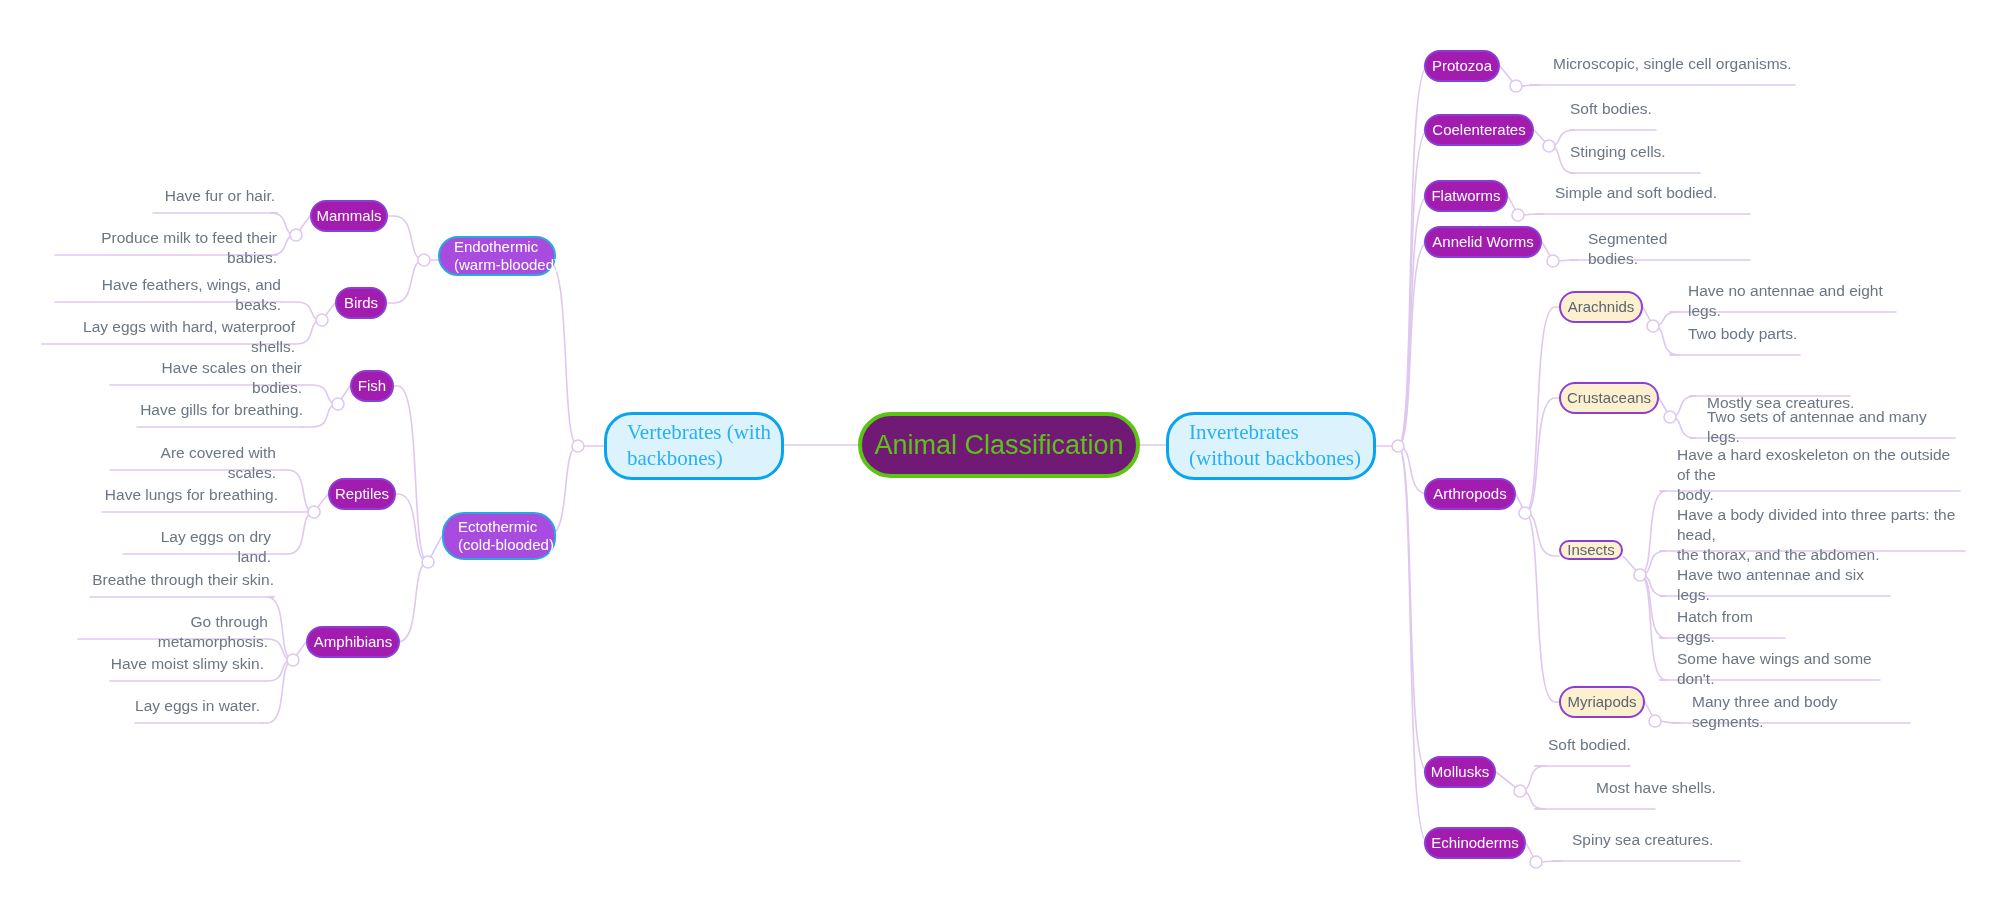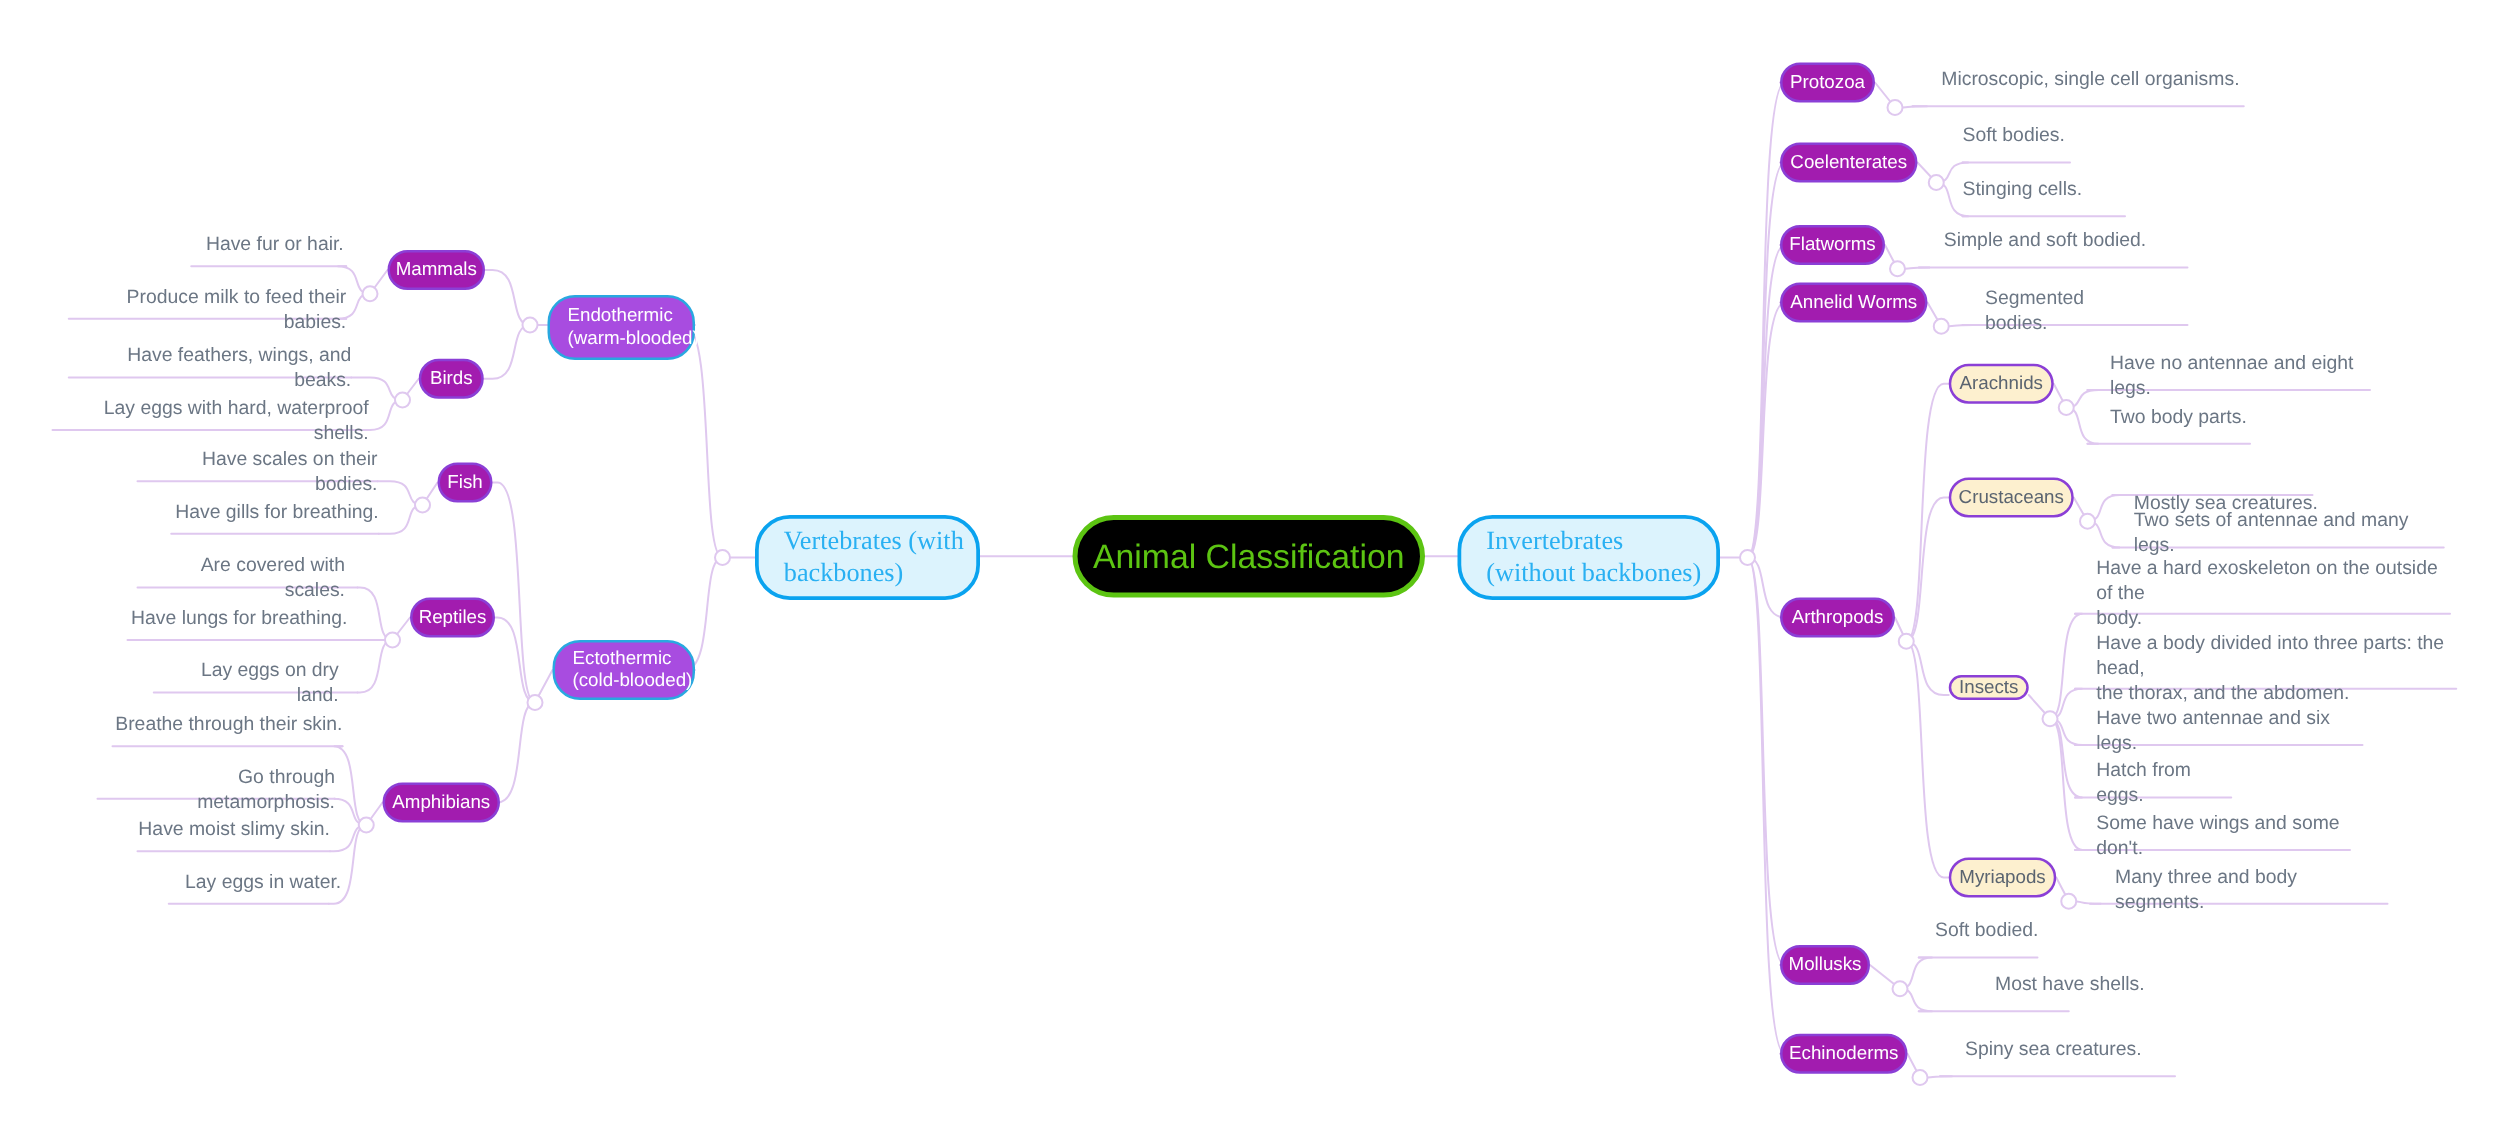--- a/index.html
+++ b/index.html
@@ -31,21 +31,21 @@
     display: flex;
     align-items: center;
     justify-content: center;
     text-align: center;
     white-space: pre;
     line-height: 1.22;
   }
   .node-root {
     border-radius: 34px;
     border: 4px solid #5cc412;
-    background: #000000;
+    background: #701a75;
     color: #5cc412;
     font-size: 27px;
     padding: 0 26px;
   }
   .node-main {
     border-radius: 28px;
     border: 3px solid #0aa3ef;
     background: #dcf3fd;
     color: #29b0f2;
     font-size: 21px;
@@ -216,42 +216,42 @@
       <path d="M 1535 809 L 1655 809" fill="none" stroke="#dfc8ef" stroke-width="1.6" stroke-linecap="round"></path>
       <path d="M 1526 843 L 1536 862" fill="none" stroke="#dfc8ef" stroke-width="1.6" stroke-linecap="round"></path>
       <path d="M 1536 862 C 1552 862 1540 861 1562 861 L 1552 861" fill="none" stroke="#dfc8ef" stroke-width="1.6" stroke-linecap="round"></path>
       <circle cx="1536" cy="862" r="6" fill="#ffffff" stroke="#dfc8ef" stroke-width="1.6"></circle>
       <path d="M 1552 861 L 1740 861" fill="none" stroke="#dfc8ef" stroke-width="1.6" stroke-linecap="round"></path>
     </svg>
   <div id="nodes">
       <div class="node node-root" style="left: 858px; top: 412px; width: 282px; height: 66px;">Animal Classification</div>
       <div class="node node-main" style="left: 604px; top: 412px; width: 180px; height: 68px;">Vertebrates (with
 backbones)</div>
-      <div class="node node-thermic" style="left: 438px; top: 236px; width: 118px; height: 52px;">Endothermic
+      <div class="node node-thermic" style="left: 438px; top: 236px; width: 118px; height: 40px;">Endothermic
 (warm-blooded)</div>
       <div class="node node-green" style="left: 310px; top: 200px; width: 78px; height: 32px;">Mammals</div>
       <div class="leaf leaf-r" style="left: 153px; top: 186px; width: 122px;">Have fur or hair.</div>
       <div class="leaf leaf-r" style="left: 55px; top: 228px; width: 222px;">Produce milk to feed their babies.</div>
       <div class="node node-green" style="left: 335px; top: 287px; width: 52px; height: 32px;">Birds</div>
       <div class="leaf leaf-r" style="left: 55px; top: 275px; width: 226px;">Have feathers, wings, and beaks.</div>
       <div class="leaf leaf-r" style="left: 42px; top: 317px; width: 253px;">Lay eggs with hard, waterproof shells.</div>
       <div class="node node-thermic" style="left: 442px; top: 512px; width: 114px; height: 48px;">Ectothermic
 (cold-blooded)</div>
       <div class="node node-green" style="left: 350px; top: 370px; width: 44px; height: 32px;">Fish</div>
       <div class="leaf leaf-r" style="left: 110px; top: 358px; width: 192px;">Have scales on their bodies.</div>
       <div class="leaf leaf-r" style="left: 137px; top: 400px; width: 166px;">Have gills for breathing.</div>
       <div class="node node-green" style="left: 328px; top: 478px; width: 68px; height: 32px;">Reptiles</div>
       <div class="leaf leaf-r" style="left: 110px; top: 443px; width: 166px;">Are covered with scales.</div>
       <div class="leaf leaf-r" style="left: 102px; top: 485px; width: 176px;">Have lungs for breathing.</div>
       <div class="leaf leaf-r" style="left: 123px; top: 527px; width: 148px;">Lay eggs on dry land.</div>
       <div class="node node-green" style="left: 306px; top: 626px; width: 94px; height: 32px;">Amphibians</div>
       <div class="leaf leaf-r" style="left: 90px; top: 570px; width: 184px;">Breathe through their skin.</div>
       <div class="leaf leaf-r" style="left: 78px; top: 612px; width: 190px;">Go through metamorphosis.</div>
       <div class="leaf leaf-r" style="left: 110px; top: 654px; width: 154px;">Have moist slimy skin.</div>
-      <div class="leaf leaf-r" style="left: 145px; top: 696px; width: 128px;">Lay eggs in water.</div>
+      <div class="leaf leaf-r" style="left: 132px; top: 696px; width: 128px;">Lay eggs in water.</div>
       <div class="node node-main" style="left: 1166px; top: 412px; width: 210px; height: 68px;">Invertebrates
 (without backbones)</div>
       <div class="node node-green" style="left: 1424px; top: 50px; width: 76px; height: 32px;">Protozoa</div>
       <div class="leaf leaf-l" style="left: 1553px; top: 54px; width: 250px;">Microscopic, single cell organisms.</div>
       <div class="node node-green" style="left: 1424px; top: 114px; width: 110px; height: 32px;">Coelenterates</div>
       <div class="leaf leaf-l" style="left: 1570px; top: 99px; width: 84px;">Soft bodies.</div>
       <div class="leaf leaf-l" style="left: 1570px; top: 142px; width: 98px;">Stinging cells.</div>
       <div class="node node-green" style="left: 1424px; top: 180px; width: 84px; height: 32px;">Flatworms</div>
       <div class="leaf leaf-l" style="left: 1555px; top: 183px; width: 162px;">Simple and soft bodied.</div>
       <div class="node node-green" style="left: 1424px; top: 226px; width: 118px; height: 32px;">Annelid Worms</div>

